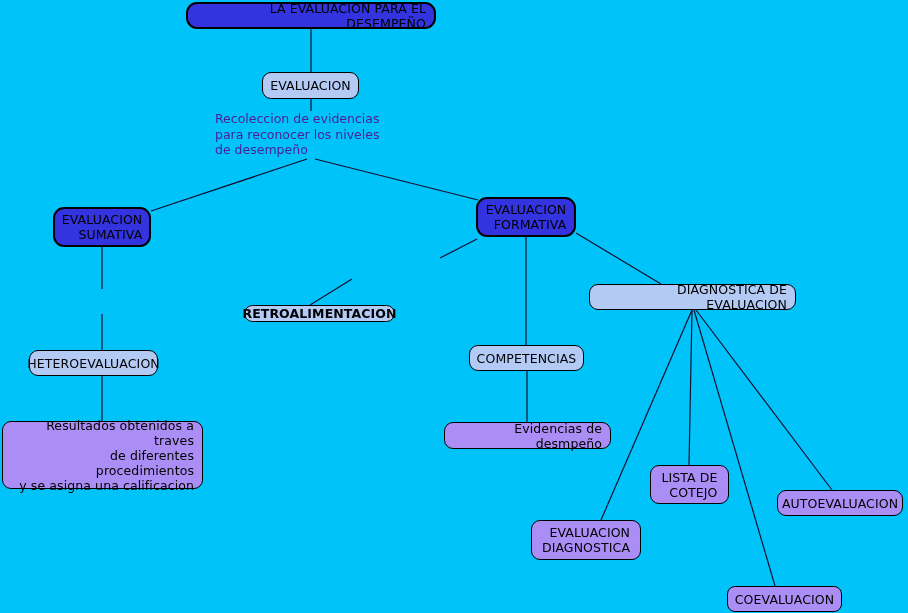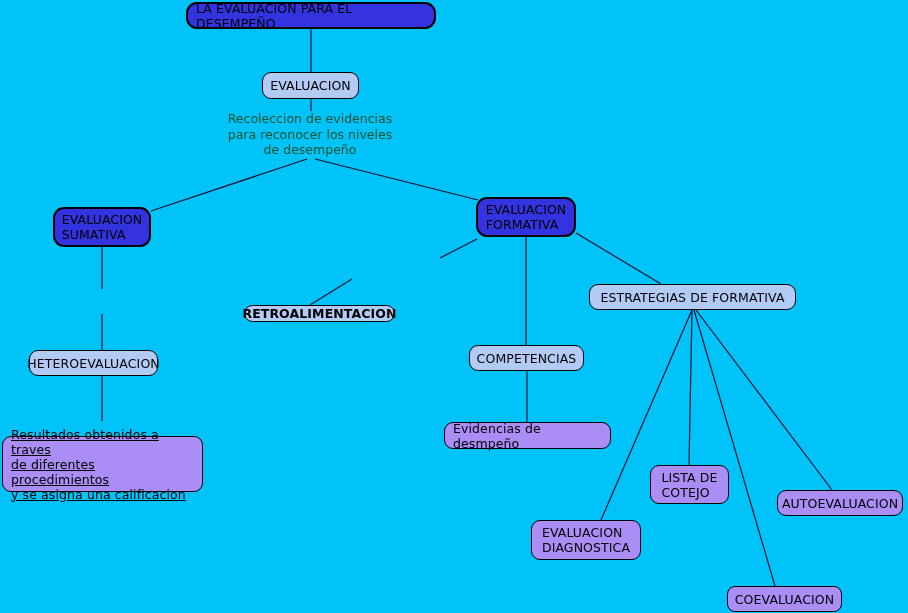--- a/index.html
+++ b/index.html
@@ -28,45 +28,45 @@
     pointer-events: none;
   }
   .node {
     position: absolute;
     box-sizing: border-box;
     border: 1px solid #000000;
     border-radius: 9px;
     display: flex;
     align-items: center;
     justify-content: center;
-    text-align: left;
+    text-align: right;
     color: #000000;
     font-size: 12.5px;
     line-height: 15px;
     padding: 2px 8px;
     white-space: pre-line;
     letter-spacing: 0.1px;
   }
   .node.dark {
     background: #3333e0;
     border: 2px solid #000000;
     border-radius: 11px;
   }
   .node.light {
     background: #b3caf5;
   }
   .node.purple {
     background: #ab8ef5;
   }
   .freetext {
     position: absolute;
-    color: #14532d;
+    color: #4c1d95;
     font-size: 12.5px;
     line-height: 15.5px;
-    text-align: center;
+    text-align: left;
     white-space: pre-line;
   }
 </style>
 </head>
 <body>
 
 <div id="canvas">
 
   <svg id="edges" viewBox="0 0 908 613" width="908" height="613">
       <polyline points="311,29 311,72" fill="none" stroke="#101030" stroke-width="1.2"></polyline>
@@ -92,31 +92,31 @@
   <div class="node light" style="left:262px; top:72px; width:97px; height:27px;">EVALUACION</div>
 
   <div class="node dark" style="left:53px; top:207px; width:98px; height:40px;">EVALUACION
 SUMATIVA</div>
 
   <div class="node dark" style="left:476px; top:197px; width:100px; height:40px;">EVALUACION
 FORMATIVA</div>
 
   <div class="node light" style="left:29px; top:350px; width:129px; height:26px;">HETEROEVALUACION</div>
 
-  <div class="node purple" style="left:2px; top:436px; width:201px; height:56px;text-decoration:underline;">Resultados obtenidos a traves
+  <div class="node purple" style="left:2px; top:421px; width:201px; height:68px;">Resultados obtenidos a traves
 de diferentes procedimientos
 y se asigna una calificacion</div>
 
   <div class="node light" style="left:244px; top:305px; width:151px; height:17px;font-weight:bold;">RETROALIMENTACION</div>
 
   <div class="node light" style="left:469px; top:345px; width:115px; height:26px;">COMPETENCIAS</div>
 
   <div class="node purple" style="left:444px; top:422px; width:167px; height:27px;">Evidencias de desmpeño</div>
 
-  <div class="node light" style="left:589px; top:284px; width:207px; height:26px;">ESTRATEGIAS DE FORMATIVA</div>
+  <div class="node light" style="left:589px; top:284px; width:207px; height:26px;">DIAGNOSTICA DE EVALUACION</div>
 
   <div class="node purple" style="left:650px; top:465px; width:79px; height:39px;">LISTA DE
 COTEJO</div>
 
   <div class="node purple" style="left:777px; top:490px; width:126px; height:26px;">AUTOEVALUACION</div>
 
   <div class="node purple" style="left:531px; top:520px; width:110px; height:40px;">EVALUACION
 DIAGNOSTICA</div>
 
   <div class="node purple" style="left:727px; top:586px; width:115px; height:26px;border-radius:8px;">COEVALUACION</div>

